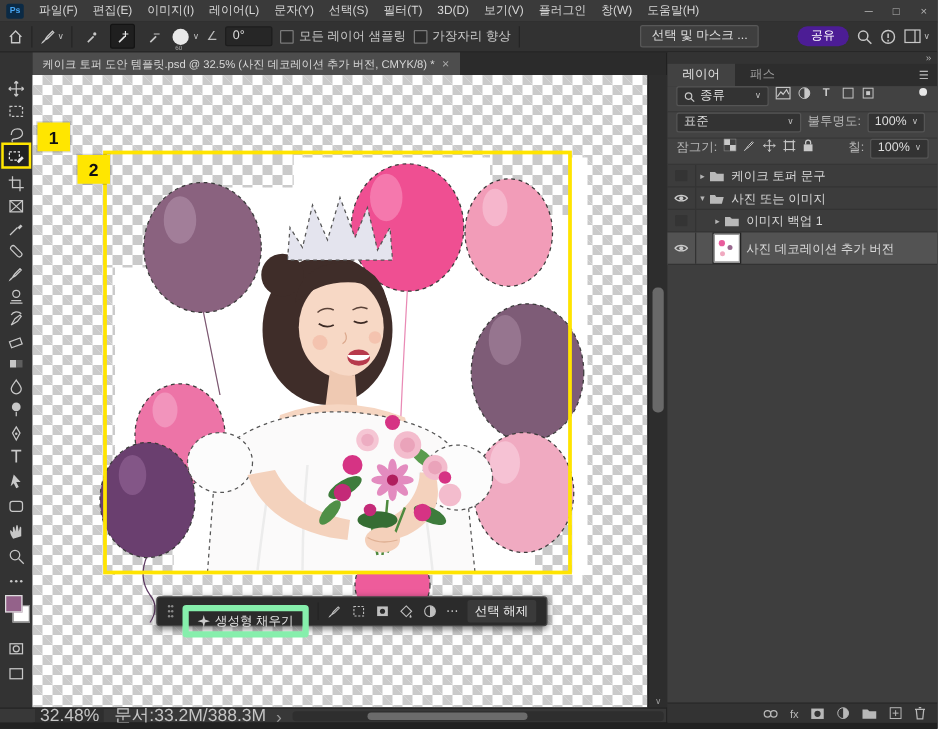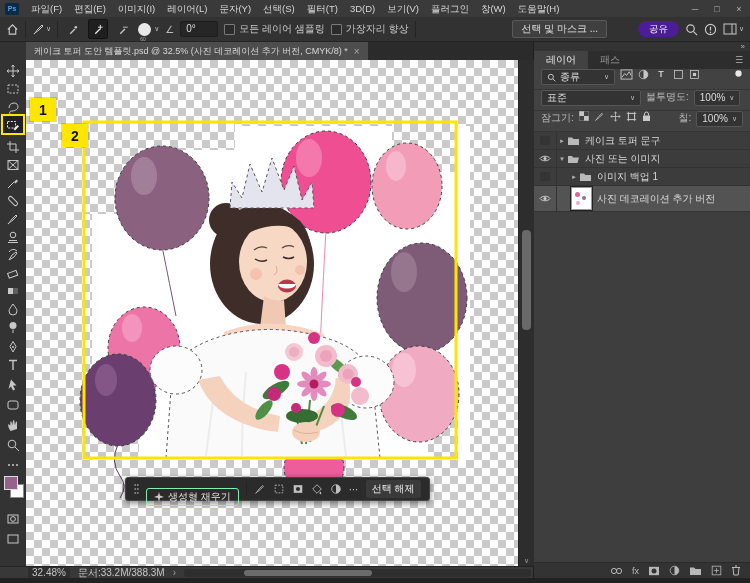--- a/index.html
+++ b/index.html
@@ -37,27 +37,27 @@
   .tabbar{left:26px;top:42px;width:507px;height:18px;background:#2b2b2b;display:flex;align-items:flex-end;}
   .doctab{background:#4d4d4d;height:18px;display:flex;align-items:center;gap:6px;padding:0 8px;color:#d8d8d8;font-size:9px;white-space:nowrap;}
   .tabclose{color:#aaa;font-size:10px;}
   
   .canvas{left:26px;top:60px;width:492px;height:506px;background-color:#fff;
     background-image:linear-gradient(45deg,#cacaca 25%,transparent 25%,transparent 75%,#cacaca 75%),linear-gradient(45deg,#cacaca 25%,transparent 25%,transparent 75%,#cacaca 75%);
     background-size:16px 16px;background-position:0 0,8px 8px;overflow:hidden;}
   .badge{position:absolute;width:26px;height:23px;background:#ffe600;color:#111;font-weight:bold;font-size:14px;display:flex;align-items:center;justify-content:center;box-shadow:0 0 0 1px rgba(0,0,0,.15);}
   
   .ctb{position:absolute;left:99px;top:417px;height:22px;background:#2b2b2b;border:1px solid #444;border-radius:3px;display:flex;align-items:center;gap:7px;padding:0 8px;box-shadow:0 2px 6px rgba(0,0,0,.5);}
-  .ctb .gf{border:1px solid #86efac;border-radius:3px;height:16px;display:flex;align-items:center;gap:4px;padding:0 7px;color:#e3e3e3;white-space:nowrap;margin-top:16px;}
+  .ctb .gf{border:5px solid #86efac;border-radius:3px;height:16px;display:flex;align-items:center;gap:4px;padding:0 7px;color:#e3e3e3;white-space:nowrap;margin-top:16px;}
   .ctb .dsl{color:#f0f0f0;white-space:nowrap;padding:2px 6px;background:#3a3a3a;border-radius:2px;}
   
   .vscroll{left:518px;top:60px;width:15px;height:506px;background:#2d2d2d;border-left:1px solid #222;}
   .vthumb{position:absolute;left:3px;top:170px;width:9px;height:100px;background:#696969;border-radius:4px;}
   .varrow{position:absolute;left:0;bottom:1px;width:15px;text-align:center;color:#9a9a9a;font-size:7px;}
-  .statusbar{left:0;top:566px;width:533px;height:12px;background:#383838;border-top:1px solid #232323;display:flex;align-items:center;gap:8px;padding-left:28px;box-sizing:border-box;font-size:10px;color:#c5c5c5;}
+  .statusbar{left:0;top:566px;width:533px;height:12px;background:#383838;border-top:1px solid #232323;display:flex;align-items:center;gap:8px;padding-left:28px;box-sizing:border-box;font-size:14px;color:#c5c5c5;}
   .zoombox{background:#2e2e2e;padding:0 4px;line-height:11px;}
   .hscroll{position:relative;flex:1;height:8px;background:#2e2e2e;margin-right:2px;border-radius:3px;}
   .hthumb{position:absolute;left:60px;top:1px;width:128px;height:6px;background:#6b6b6b;border-radius:3px;}
   .bottomstrip{left:0;top:578px;width:750px;height:5px;background:#222;}
   
   .rpanel{left:534px;top:42px;width:216px;height:536px;background:#3e3e3e;display:flex;flex-direction:column;}
   .pcollapse{height:9px;background:#333;text-align:right;color:#b5b5b5;font-size:8px;line-height:9px;padding-right:5px;}
   .ptabs{height:18px;background:#2d2d2d;display:flex;align-items:flex-end;}
   .ptab{height:18px;line-height:18px;padding:0 12px;color:#9d9d9d;}
   .ptab.active{background:#424242;color:#e4e4e4;}

